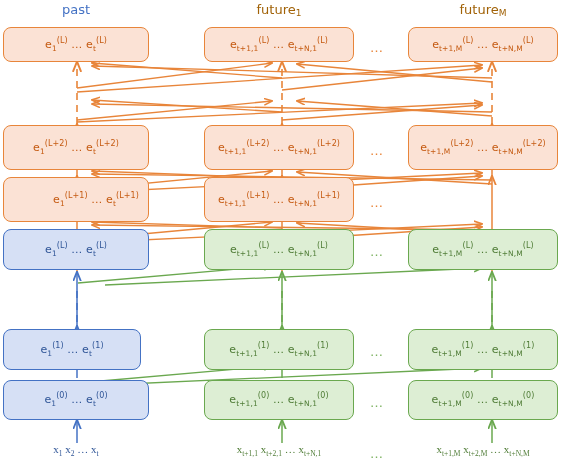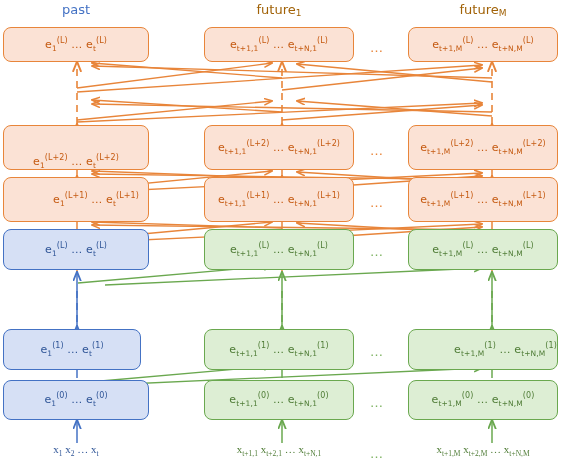--- a/index.html
+++ b/index.html
@@ -199,60 +199,57 @@
     <span class="lbl">e<sub>1</sub><sup>(L)</sup> … e<sub>t</sub><sup>(L)</sup></span>
   </div>
   <div class="node n-orange" style="left:204px; top:27px; width:150px; height:35px;">
     <span class="lbl">e<sub>t+1,1</sub><sup>(L)</sup> … e<sub>t+N,1</sub><sup>(L)</sup></span>
   </div>
   <div class="node n-orange" style="left:408px; top:27px; width:150px; height:35px;">
     <span class="lbl">e<sub>t+1,M</sub><sup>(L)</sup> … e<sub>t+N,M</sub><sup>(L)</sup></span>
   </div>
   <div class="ellipsis el-orange" style="left:370px; top:41px;">…</div>
 
-  <div class="node n-orange" style="left:3px;  top:125px; width:146px; height:45px;align-items:flex-end;">
+  <div class="node n-orange" style="left:3px;  top:125px; width:146px; height:45px;">
     <span class="lbl">e<sub>1</sub><sup>(L+2)</sup> … e<sub>t</sub><sup>(L+2)</sup></span>
   </div>
   <div class="node n-orange" style="left:204px; top:125px; width:150px; height:45px;">
     <span class="lbl">e<sub>t+1,1</sub><sup>(L+2)</sup> … e<sub>t+N,1</sub><sup>(L+2)</sup></span>
   </div>
   <div class="node n-orange" style="left:408px; top:125px; width:150px; height:45px;">
     <span class="lbl">e<sub>t+1,M</sub><sup>(L+2)</sup> … e<sub>t+N,M</sub><sup>(L+2)</sup></span>
   </div>
   <div class="ellipsis el-orange" style="left:370px; top:144px;">…</div>
 
   <div class="node n-orange" style="left:3px;  top:177px; width:146px; height:45px;padding-left:40px;">
     <span class="lbl">e<sub>1</sub><sup>(L+1)</sup> … e<sub>t</sub><sup>(L+1)</sup></span>
   </div>
   <div class="node n-orange" style="left:204px; top:177px; width:150px; height:45px;">
     <span class="lbl">e<sub>t+1,1</sub><sup>(L+1)</sup> … e<sub>t+N,1</sub><sup>(L+1)</sup></span>
   </div>
-  <div class="node n-orange" style="left:408px; top:177px; width:150px; height:45px;">
-    <span class="lbl">e<sub>t+1,M</sub><sup>(L+1)</sup> … e<sub>t+N,M</sub><sup>(L+1)</sup></span>
-  </div>
   <div class="ellipsis el-orange" style="left:370px; top:196px;">…</div>
 
   <div class="node n-blue" style="left:3px;  top:229px; width:146px; height:41px;">
     <span class="lbl">e<sub>1</sub><sup>(L)</sup> … e<sub>t</sub><sup>(L)</sup></span>
   </div>
   <div class="node n-green" style="left:204px; top:229px; width:150px; height:41px;">
     <span class="lbl">e<sub>t+1,1</sub><sup>(L)</sup> … e<sub>t+N,1</sub><sup>(L)</sup></span>
   </div>
   <div class="node n-green" style="left:408px; top:229px; width:150px; height:41px;">
     <span class="lbl">e<sub>t+1,M</sub><sup>(L)</sup> … e<sub>t+N,M</sub><sup>(L)</sup></span>
   </div>
   <div class="ellipsis el-green" style="left:370px; top:245px;">…</div>
 
   <div class="node n-blue" style="left:3px;  top:329px; width:138px; height:41px;">
     <span class="lbl">e<sub>1</sub><sup>(1)</sup> … e<sub>t</sub><sup>(1)</sup></span>
   </div>
   <div class="node n-green" style="left:204px; top:329px; width:150px; height:41px;">
     <span class="lbl">e<sub>t+1,1</sub><sup>(1)</sup> … e<sub>t+N,1</sub><sup>(1)</sup></span>
   </div>
-  <div class="node n-green" style="left:408px; top:329px; width:150px; height:41px;justify-content:flex-end;">
+  <div class="node n-green" style="left:408px; top:329px; width:150px; height:41px;">
     <span class="lbl">e<sub>t+1,M</sub><sup>(1)</sup> … e<sub>t+N,M</sub><sup>(1)</sup></span>
   </div>
   <div class="ellipsis el-green" style="left:370px; top:345px;">…</div>
 
   <div class="node n-blue" style="left:3px;  top:380px; width:146px; height:40px;">
     <span class="lbl">e<sub>1</sub><sup>(0)</sup> … e<sub>t</sub><sup>(0)</sup></span>
   </div>
   <div class="node n-green" style="left:204px; top:380px; width:150px; height:40px;">
     <span class="lbl">e<sub>t+1,1</sub><sup>(0)</sup> … e<sub>t+N,1</sub><sup>(0)</sup></span>
   </div>

